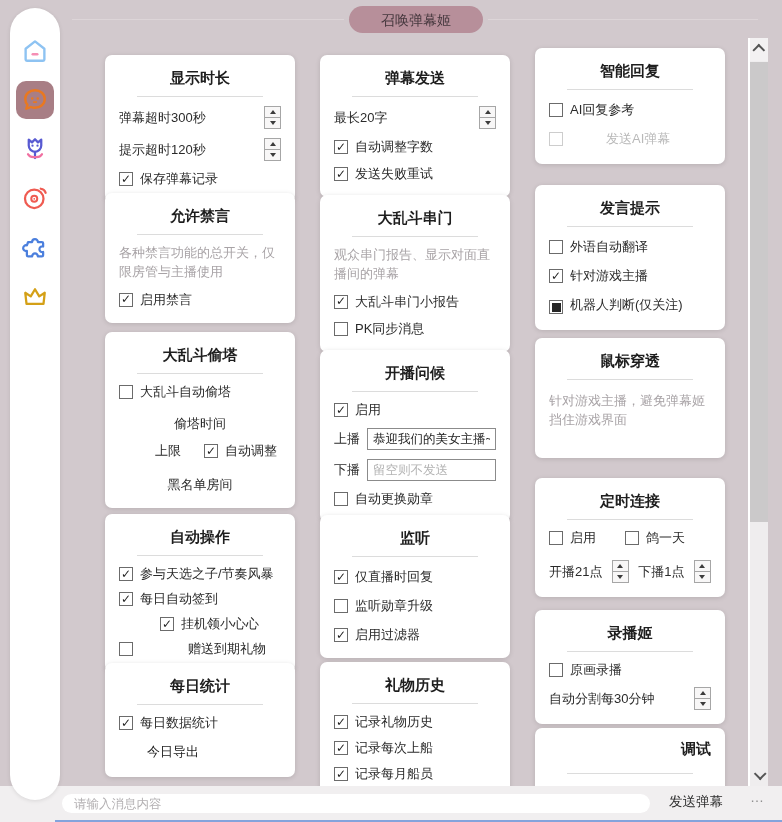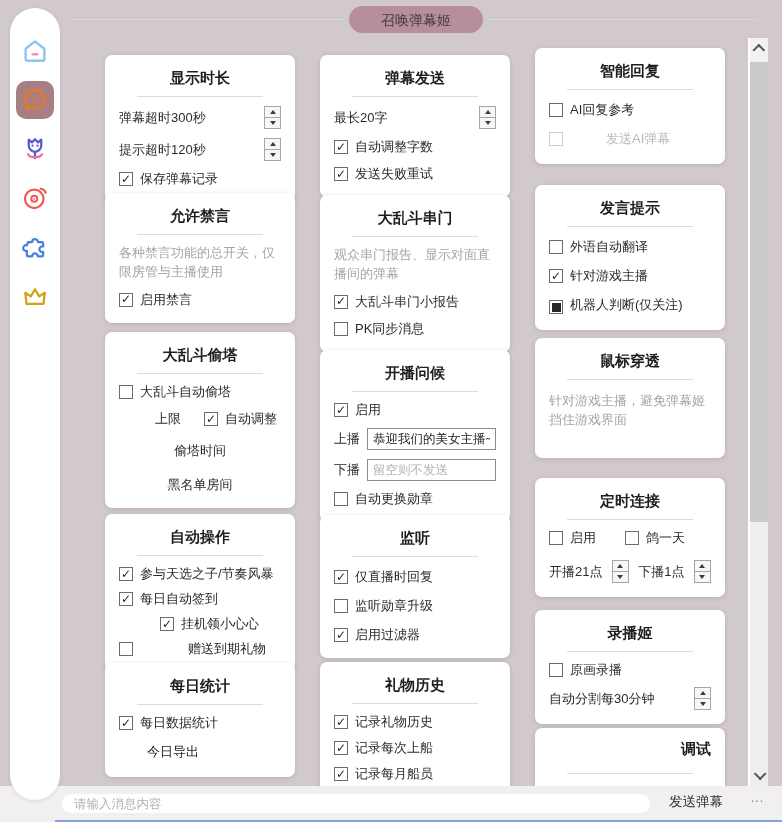--- a/index.html
+++ b/index.html
@@ -206,30 +206,30 @@
   </div>
 </section>
 
 <section class="card" style="left:105px;top:332px;">
   <h3>大乱斗偷塔</h3>
   <div class="divider"></div>
   <div class="row cb-off">
     <span class="cb"></span>
       <span class="lbl">大乱斗自动偷塔</span>
   </div>
+  <div class="row" style="margin-top:14px;">
+      <span class="center-txt">偷塔时间</span>
+    </div>
   <div class="row" style="padding:0 4px 0 36px;justify-content:space-between;">
     <span>上限</span>
     <span class="row cb-on" style="margin:0;">
       <span class="cb"></span>
         <span class="lbl">自动调整</span>
     </span>
   </div>
-  <div class="row" style="margin-top:14px;">
-      <span class="center-txt">偷塔时间</span>
-    </div>
   <div class="row" style="margin-top:16px;">
       <span class="center-txt">黑名单房间</span>
     </div>
 </section>
 
 <section class="card" style="left:105px;top:514px;">
   <h3>自动操作</h3>
   <div class="divider"></div>
   <div class="row cb-on" style="margin:7px 0;">
     <span class="cb"></span>

